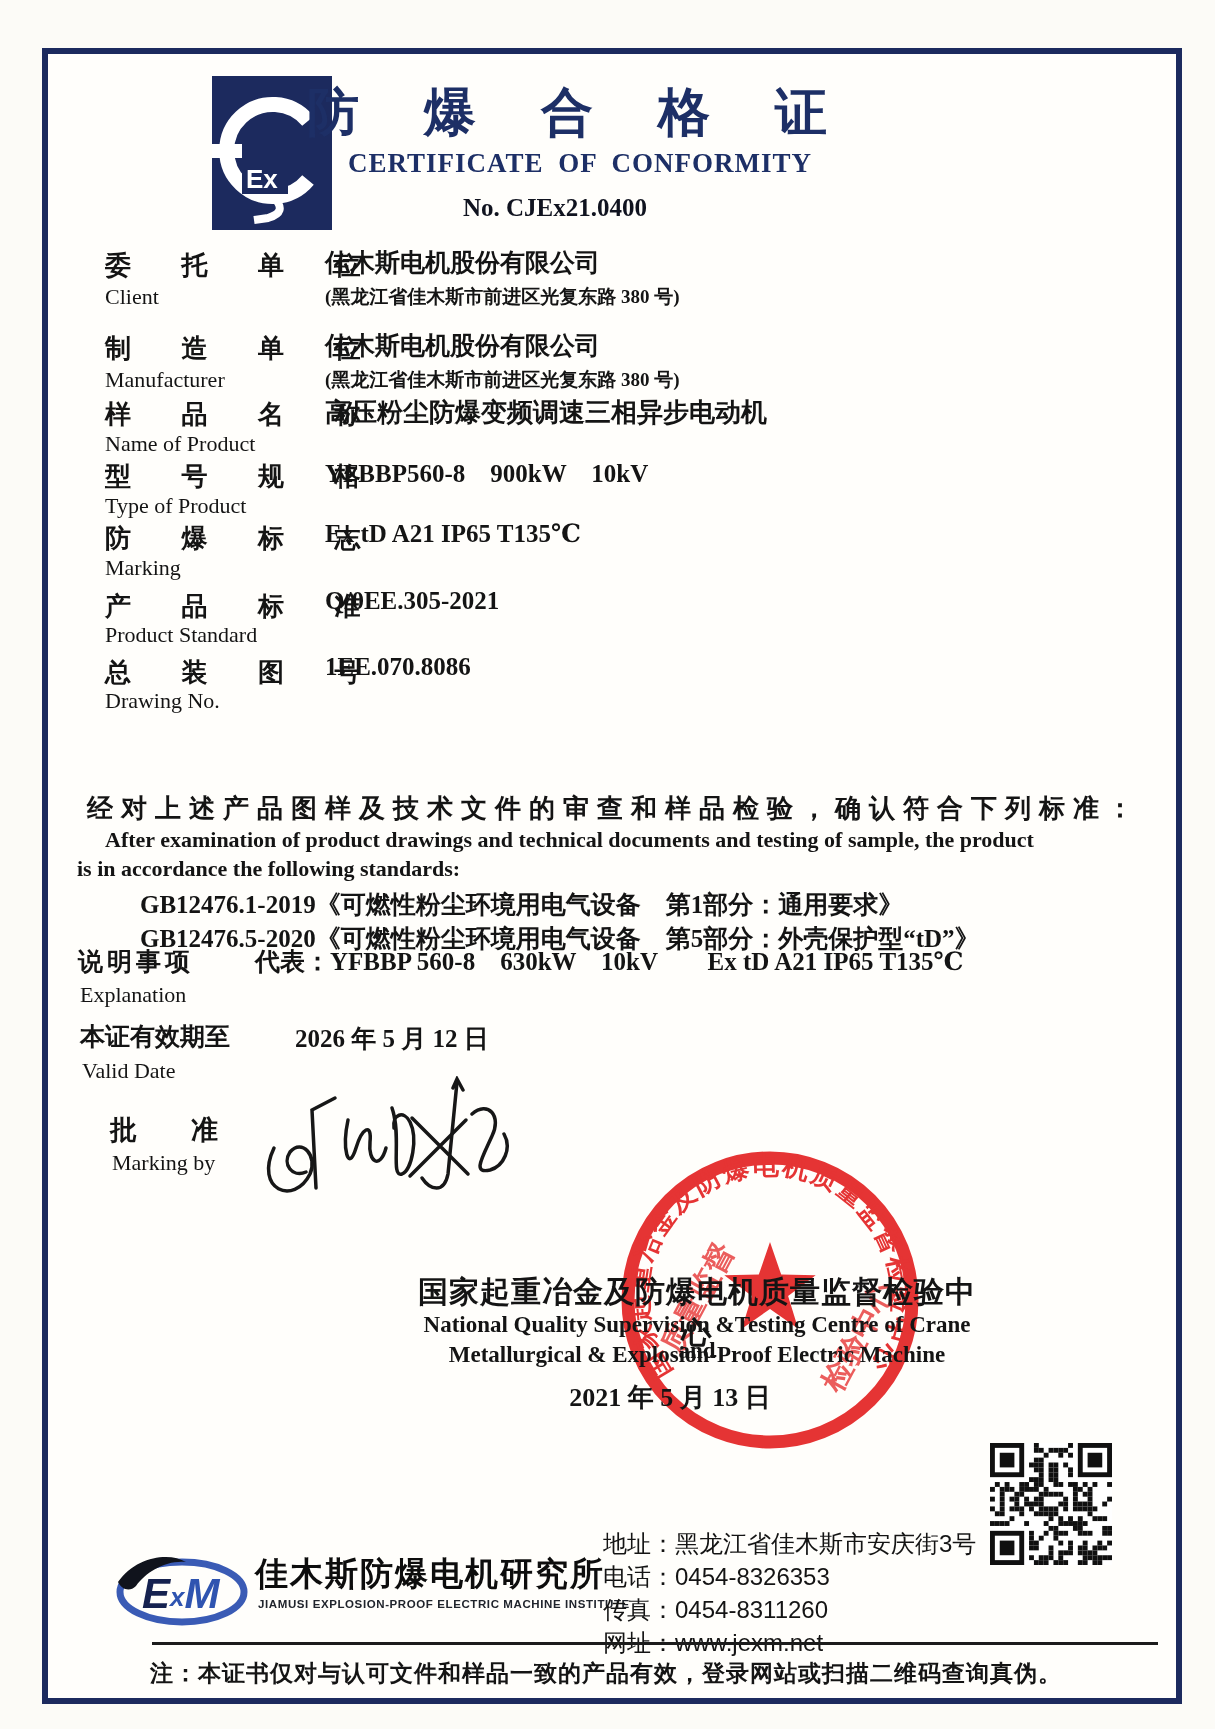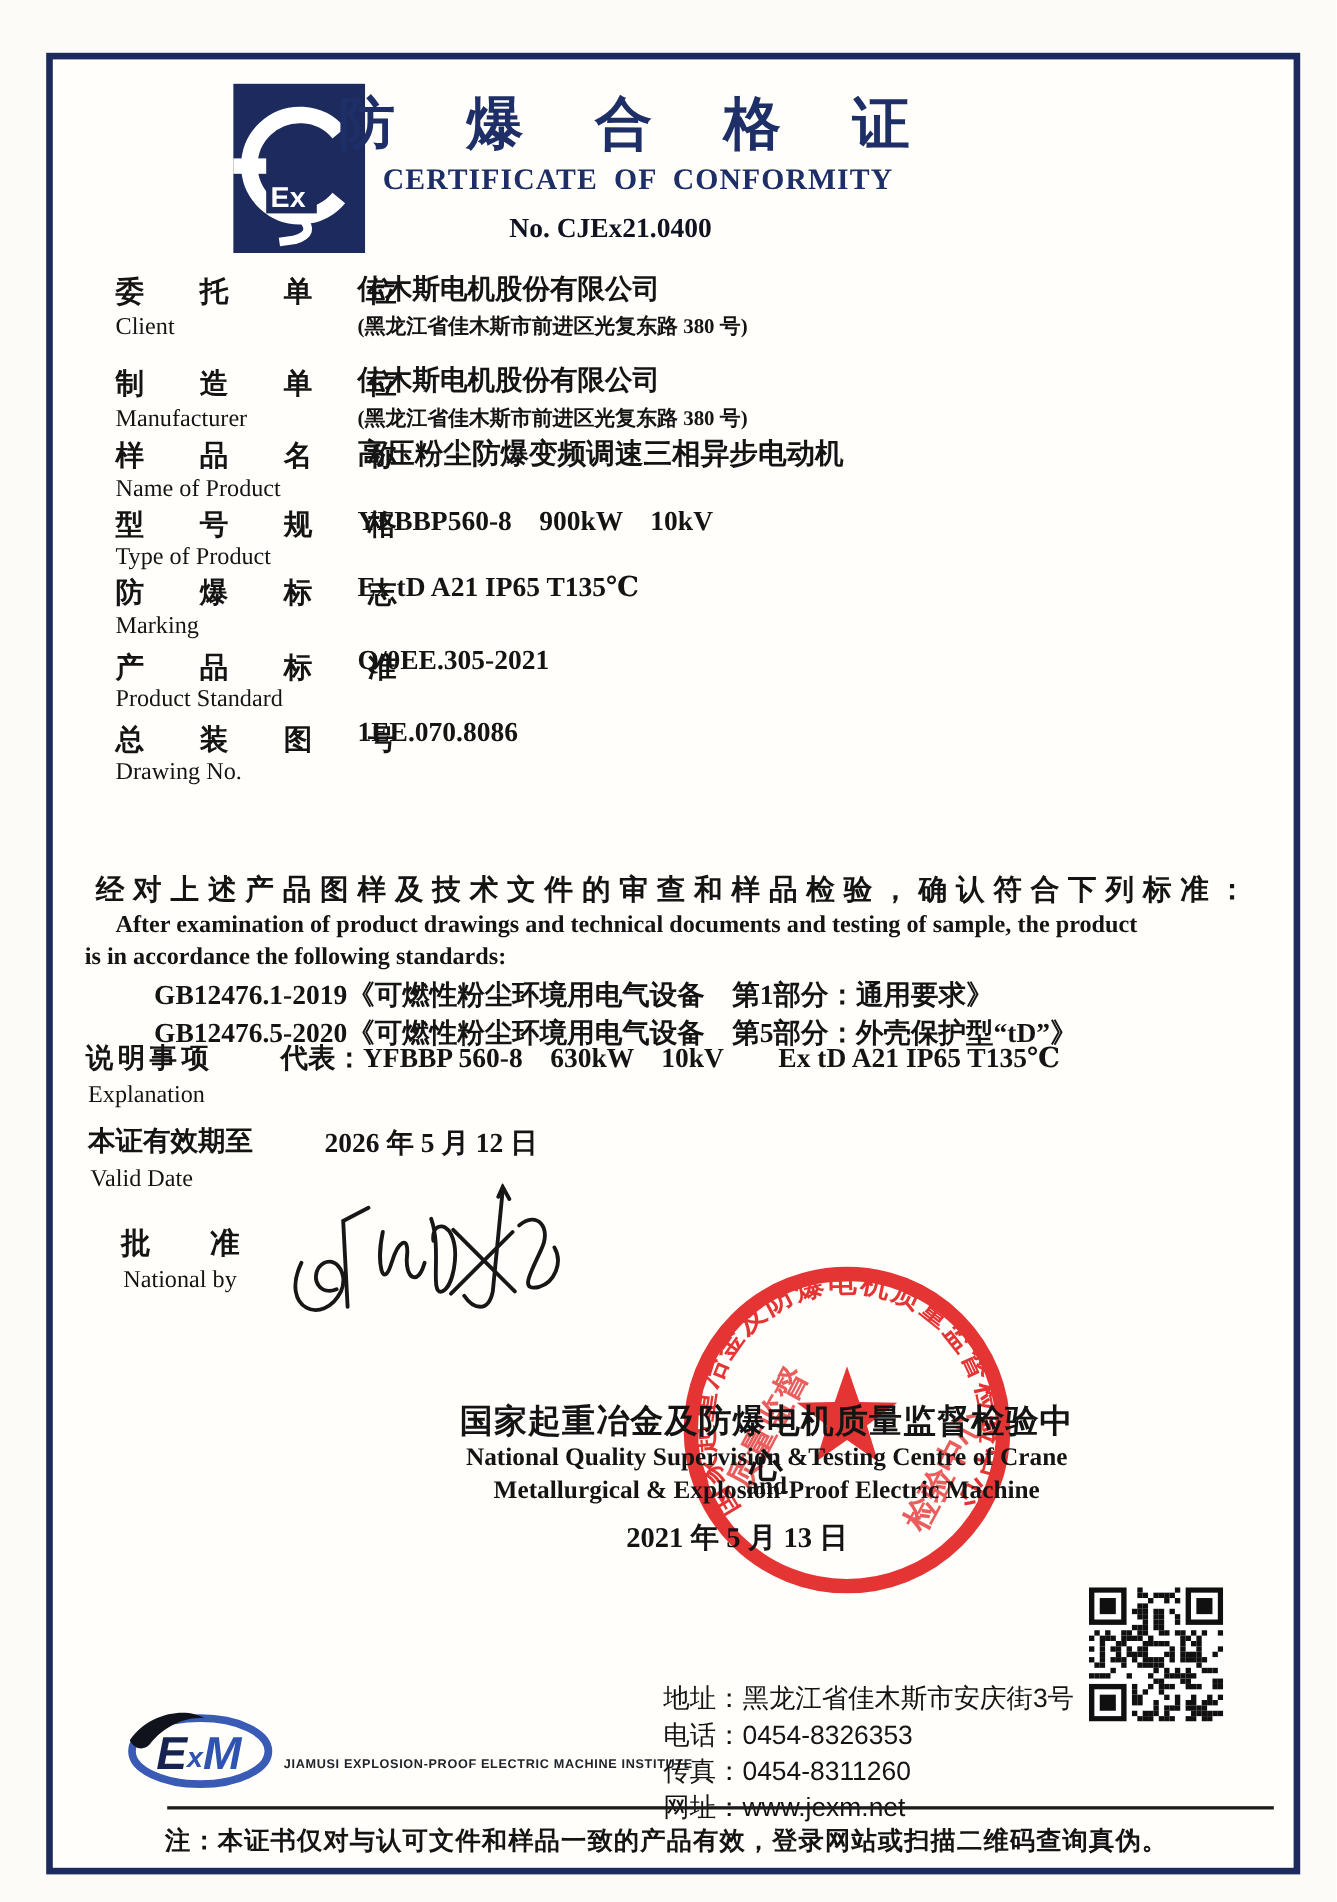--- a/index.html
+++ b/index.html
@@ -87,21 +87,21 @@
 
   <div class="abs lbl-cn2" style="left:78px;top:945px;letter-spacing:4px;">说明事项</div>
   <div class="abs val" style="left:255px;top:945px;">代表：YFBBP 560-8　630kW　10kV　　Ex tD A21 IP65 T135℃</div>
   <div class="abs lbl-en" style="left:80px;top:982px;">Explanation</div>
 
   <div class="abs lbl-cn2" style="left:80px;top:1020px;">本证有效期至</div>
   <div class="abs val" style="left:295px;top:1022px;">2026 年 5 月 12 日</div>
   <div class="abs lbl-en" style="left:82px;top:1058px;">Valid Date</div>
 
   <div class="abs lbl-cn2" style="left:110px;top:1112px;font-size:27px;">批　　准</div>
-  <div class="abs lbl-en" style="left:112px;top:1150px;">National by</div>
+  <div class="abs lbl-en" style="left:112px;top:1150px;">Marking by</div>
 
   <svg class="abs" style="left:250px;top:1076px;" width="290" height="140" viewBox="0 0 290 140">
     <g fill="none" stroke="#171717" stroke-width="3.5" stroke-linecap="round">
       <path d="M85 22 L62 34 L66 112"></path>
       <path d="M24 72 C4 114 44 130 60 98 C68 80 52 62 40 76 C32 88 42 102 56 96"></path>
       <path d="M98 44 C92 72 98 98 106 72 C112 52 122 46 120 66 C118 86 130 94 136 72"></path>
       <path d="M142 32 C152 60 140 102 152 98 C162 94 168 62 160 46 C154 34 142 38 144 52"></path>
       <path d="M203 12 L207 3 L213 14"></path>
       <path d="M207 6 L198 98 C194 118 180 114 172 102"></path>
       <path d="M162 42 L218 98 M216 44 L160 100"></path>
@@ -344,20 +344,21 @@
       </g>
   </svg>
 
   <svg class="abs" style="left:108px;top:1548px;" width="145" height="82" viewBox="0 0 145 82">
     <ellipse cx="74" cy="44" rx="62" ry="30" fill="none" stroke="#3a5bb5" stroke-width="7"></ellipse>
     <path d="M10 34 C28 8 62 4 78 14 C58 12 38 24 28 38 C22 44 14 42 10 34 Z" fill="#10131c"></path>
     <text x="34" y="60" font-family="Liberation Sans, DejaVu Sans, sans-serif" font-style="italic" font-weight="bold">
       <tspan font-size="42" fill="#16224f">E</tspan><tspan font-size="26" fill="#2f54b0" dy="-2">x</tspan><tspan font-size="42" fill="#2f54b0" dy="2">M</tspan>
     </text>
   </svg>
+  <div class="abs sans inst-cn" style="left:255px;top:1552px;">佳木斯防爆电机研究所</div>
   <div class="abs sans inst-en" style="left:258px;top:1598px;">JIAMUSI EXPLOSION-PROOF ELECTRIC MACHINE INSTITUTE</div>
 
   <div class="abs sans contact" style="left:603px;top:1528px;">地址：黑龙江省佳木斯市安庆街3号</div>
   <div class="abs sans contact" style="left:603px;top:1561px;">电话：0454-8326353</div>
   <div class="abs sans contact" style="left:603px;top:1594px;">传真：0454-8311260</div>
   <div class="abs sans contact" style="left:603px;top:1627px;">网址：www.jexm.net</div>
 
   <div class="abs note-rule" style="left:152px;top:1642px;width:1006px;"></div>
   <div class="abs sans note" style="left:42px;top:1658px;">注：本证书仅对与认可文件和样品一致的产品有效，登录网站或扫描二维码查询真伪。</div>
 </div>

